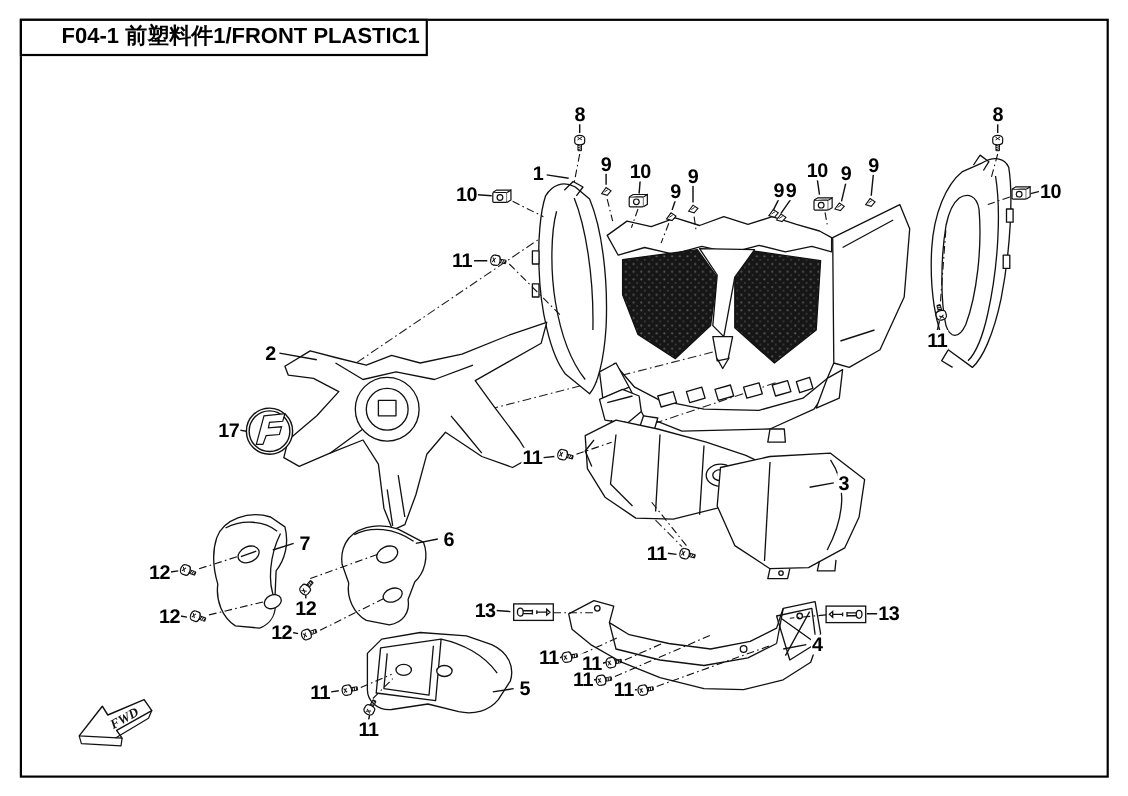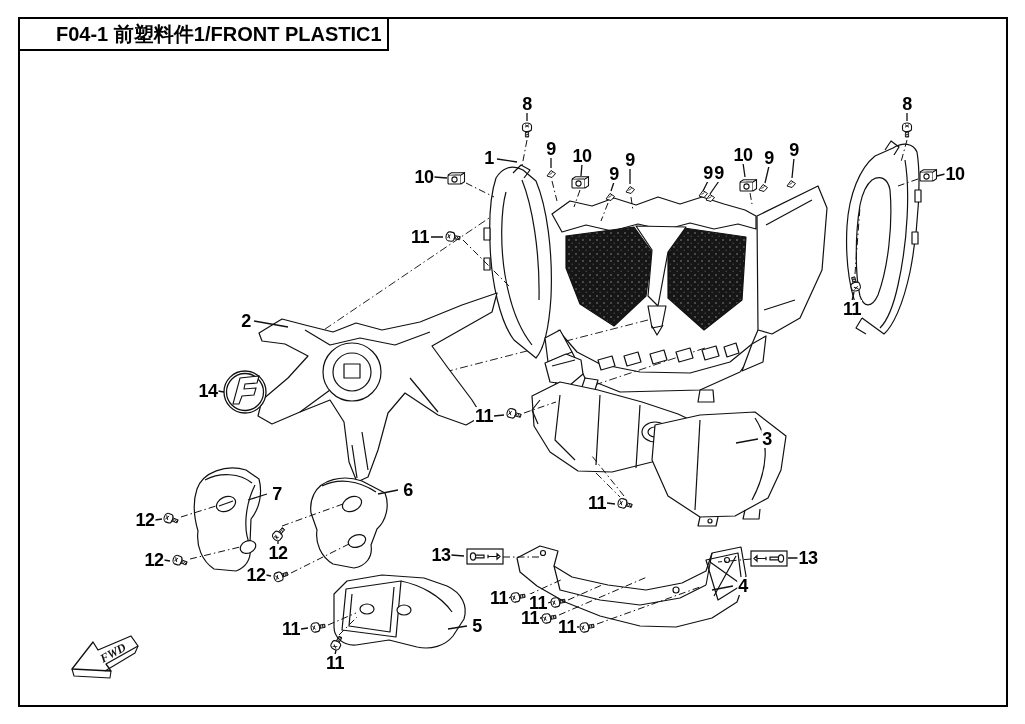--- a/index.html
+++ b/index.html
@@ -2,21 +2,21 @@
 <html><head>
 <meta charset="utf-8">
 <style>
   html,body{margin:0;padding:0;background:#fff;}
   #stage{position:relative;width:1025px;height:724px;background:#fff;overflow:hidden;
          font-family:"Liberation Sans","DejaVu Sans",sans-serif;}
   .page-border{position:absolute;left:18px;top:17px;width:990px;height:690px;
                border:2px solid #000;box-sizing:border-box;}
   .title-box{position:absolute;left:18px;top:17px;width:371px;height:34px;
              border:2px solid #000;box-sizing:border-box;background:#fff;
-             display:flex;align-items:center;}
+             display:flex;align-items:flex-start;}
   .title-text{font-weight:bold;font-size:20px;letter-spacing:0px;color:#000;
               padding-left:36px;white-space:nowrap;}
   svg{position:absolute;left:0;top:0;}
   .callout{position:absolute;transform:translate(-50%,-50%);
            font-weight:bold;font-size:18px;line-height:1;color:#000;
            background:#fff;padding:0 1px;letter-spacing:-0.5px;}
 </style>
 </head>
 <body>
 
@@ -222,21 +222,21 @@
       <span class="callout" style="left: 614px; top: 174px;">9</span>
       <span class="callout" style="left: 630px; top: 160px;">9</span>
       <span class="callout" style="left: 708px; top: 173px;">9</span>
       <span class="callout" style="left: 719px; top: 173px;">9</span>
       <span class="callout" style="left: 743px; top: 155px;">10</span>
       <span class="callout" style="left: 769px; top: 158px;">9</span>
       <span class="callout" style="left: 794px; top: 150px;">9</span>
       <span class="callout" style="left: 955px; top: 174px;">10</span>
       <span class="callout" style="left: 852px; top: 309px;">11</span>
       <span class="callout" style="left: 246px; top: 321px;">2</span>
-      <span class="callout" style="left: 208px; top: 391px;">14</span>
+      <span class="callout" style="left: 208px; top: 391px;">17</span>
       <span class="callout" style="left: 484px; top: 416px;">11</span>
       <span class="callout" style="left: 767px; top: 439px;">3</span>
       <span class="callout" style="left: 597px; top: 503px;">11</span>
       <span class="callout" style="left: 277px; top: 494px;">7</span>
       <span class="callout" style="left: 408px; top: 490px;">6</span>
       <span class="callout" style="left: 145px; top: 520px;">12</span>
       <span class="callout" style="left: 154px; top: 560px;">12</span>
       <span class="callout" style="left: 278px; top: 553px;">12</span>
       <span class="callout" style="left: 256px; top: 575px;">12</span>
       <span class="callout" style="left: 441px; top: 555px;">13</span>

